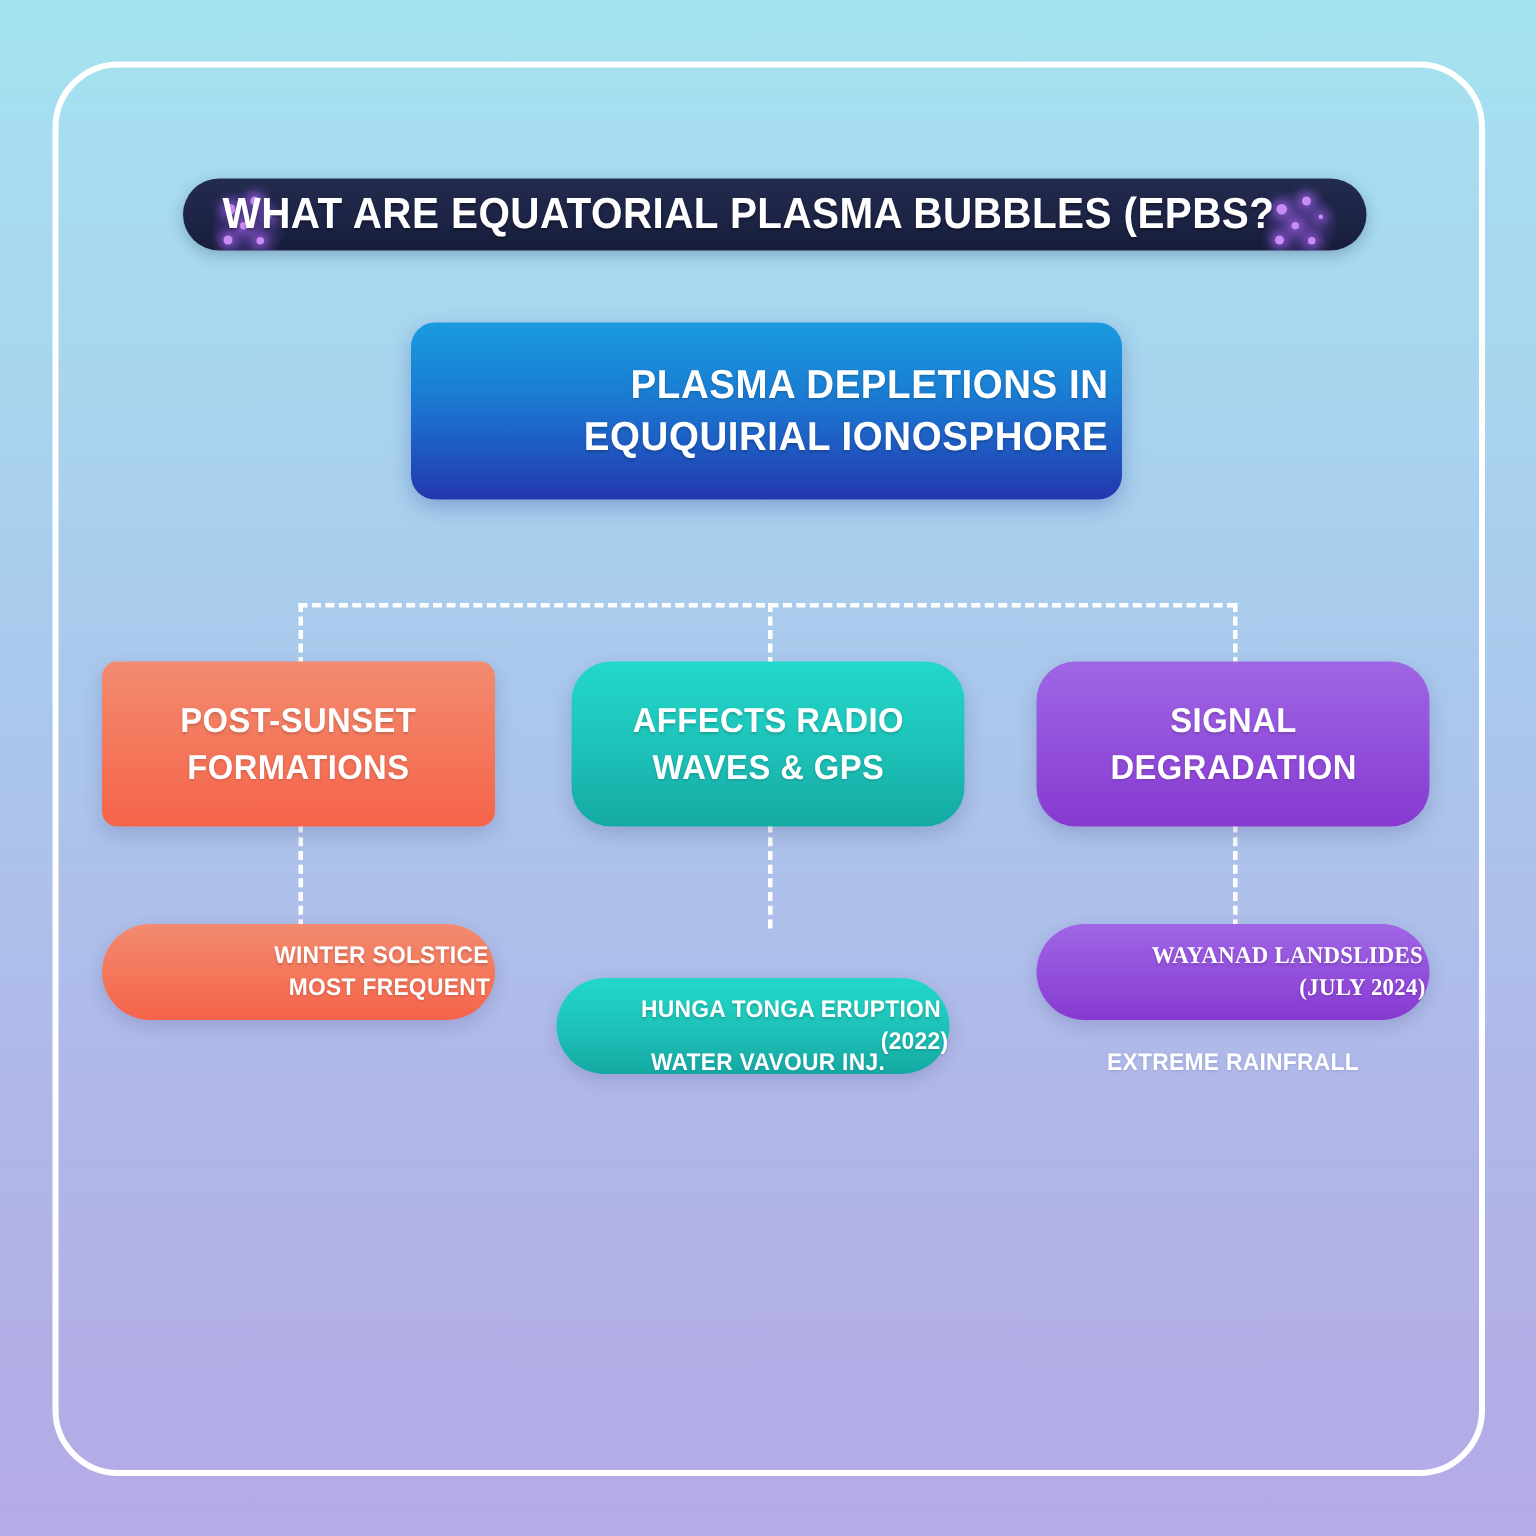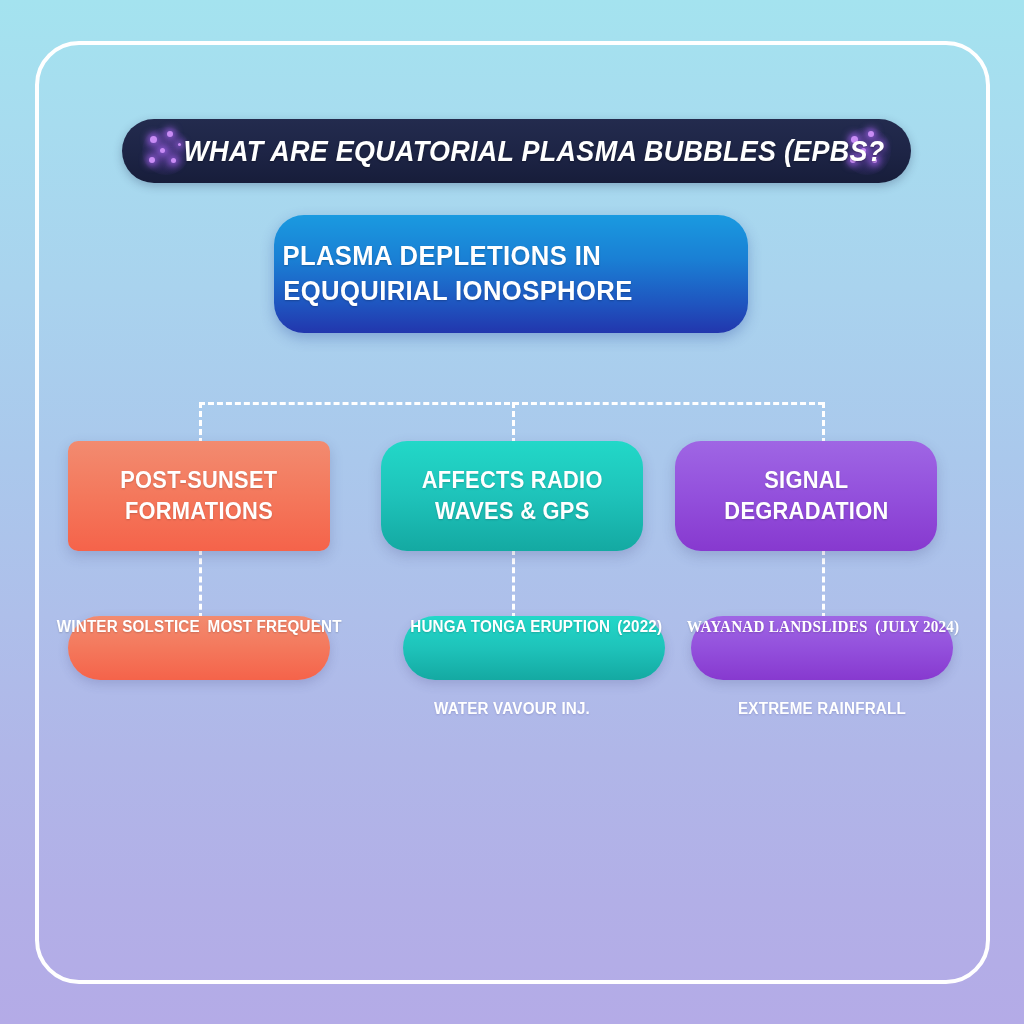--- a/index.html
+++ b/index.html
@@ -35,29 +35,28 @@
     border-radius: 44px;
     pointer-events: none;
   }
 
   
   #header-pill {
     position: absolute;
     left: 122px;
     top: 119px;
     width: 789px;
-    height: 64px;
+    height: 48px;
     background: linear-gradient(180deg, #232b4e 0%, #1d2445 55%, #171d3a 100%);
     border-radius: 32px;
     display: flex;
     align-items: center;
-    justify-content: flex-end;
+    justify-content: flex-start;
     box-shadow: 0 3px 10px rgba(30, 40, 80, 0.28);
     overflow: hidden;
-    font-style: italic;
   }
 
   #header-title {
     color: #ffffff;
     font-size: 29px;
     font-weight: bold;
     letter-spacing: 0.3px;
     transform: scaleX(0.93);
     white-space: nowrap;
     text-shadow: 0 1px 2px rgba(0,0,0,0.35);
@@ -97,24 +96,24 @@
   .d6 { width: 3px; height: 3px; left: 38px; top: 18px; background:#e0b8ff; }
 
   
   #root-node {
     position: absolute;
     left: 274px;
     top: 215px;
     width: 474px;
     height: 118px;
     background: linear-gradient(180deg, #1a9ae0 0%, #1a7fd4 38%, #1f54bf 76%, #2236ad 100%);
-    border-radius: 30px;
+    border-radius: 16px;
     display: flex;
     flex-direction: column;
-    align-items: flex-start;
+    align-items: flex-end;
     justify-content: center;
     box-shadow: 0 5px 14px rgba(30, 60, 150, 0.30);
   }
   #root-node .line {
     color: #ffffff;
     font-size: 27px;
     font-weight: bold;
     letter-spacing: 0.4px;
     transform: scaleX(0.95);
     line-height: 1.30;
@@ -154,46 +153,47 @@
     font-size: 23px;
     font-weight: bold;
     letter-spacing: 0.3px;
     transform: scaleX(0.95);
     line-height: 1.33;
     white-space: nowrap;
     text-shadow: 0 1px 2px rgba(0,0,0,0.18);
   }
   #branch-1 { left: 68px;  background: linear-gradient(180deg, #f28b70 0%, #f4785c 50%, #f5634a 100%); border-radius: 10px; }
   #branch-2 { left: 381px; background: linear-gradient(180deg, #22d8c8 0%, #1ec3ba 50%, #14a9a2 100%); }
-  #branch-3 { left: 675px; background: linear-gradient(180deg, #9f66e4 0%, #9350dc 50%, #8739cf 100%); }
+  #branch-3 { left: 691px; background: linear-gradient(180deg, #9f66e4 0%, #9350dc 50%, #8739cf 100%); }
 
   
   .subnode {
     position: absolute;
     top: 616px;
     width: 262px;
     height: 64px;
     border-radius: 32px;
     display: flex;
-    align-items: flex-start;
+    flex-direction: column;
+    align-items: flex-end;
     justify-content: center;
     box-shadow: 0 4px 11px rgba(60, 60, 120, 0.20);
   }
   .subnode .line {
     color: #ffffff;
     font-size: 16px;
     font-weight: bold;
     letter-spacing: 0.2px;
     transform: scaleX(0.95);
     line-height: 1.32;
     white-space: nowrap;
     text-shadow: 0 1px 2px rgba(0,0,0,0.18);
   }
   #sub-1 { left: 68px;  background: linear-gradient(180deg, #f28b70 0%, #f4785c 50%, #f5634a 100%); }
-  #sub-2 { left: 403px; background: linear-gradient(180deg, #22d8c8 0%, #1ec3ba 50%, #14a9a2 100%); }
+  #sub-2 { left: 371px; background: linear-gradient(180deg, #22d8c8 0%, #1ec3ba 50%, #14a9a2 100%); margin-top: 36px; }
   #sub-3 { left: 691px; background: linear-gradient(180deg, #9f66e4 0%, #9350dc 50%, #8739cf 100%); font-family: Liberation Serif, serif; }
 
   
   .caption {
     position: absolute;
     top: 700px;
     width: 262px;
     text-align: center;
     color: #ffffff;
     font-size: 16px;

